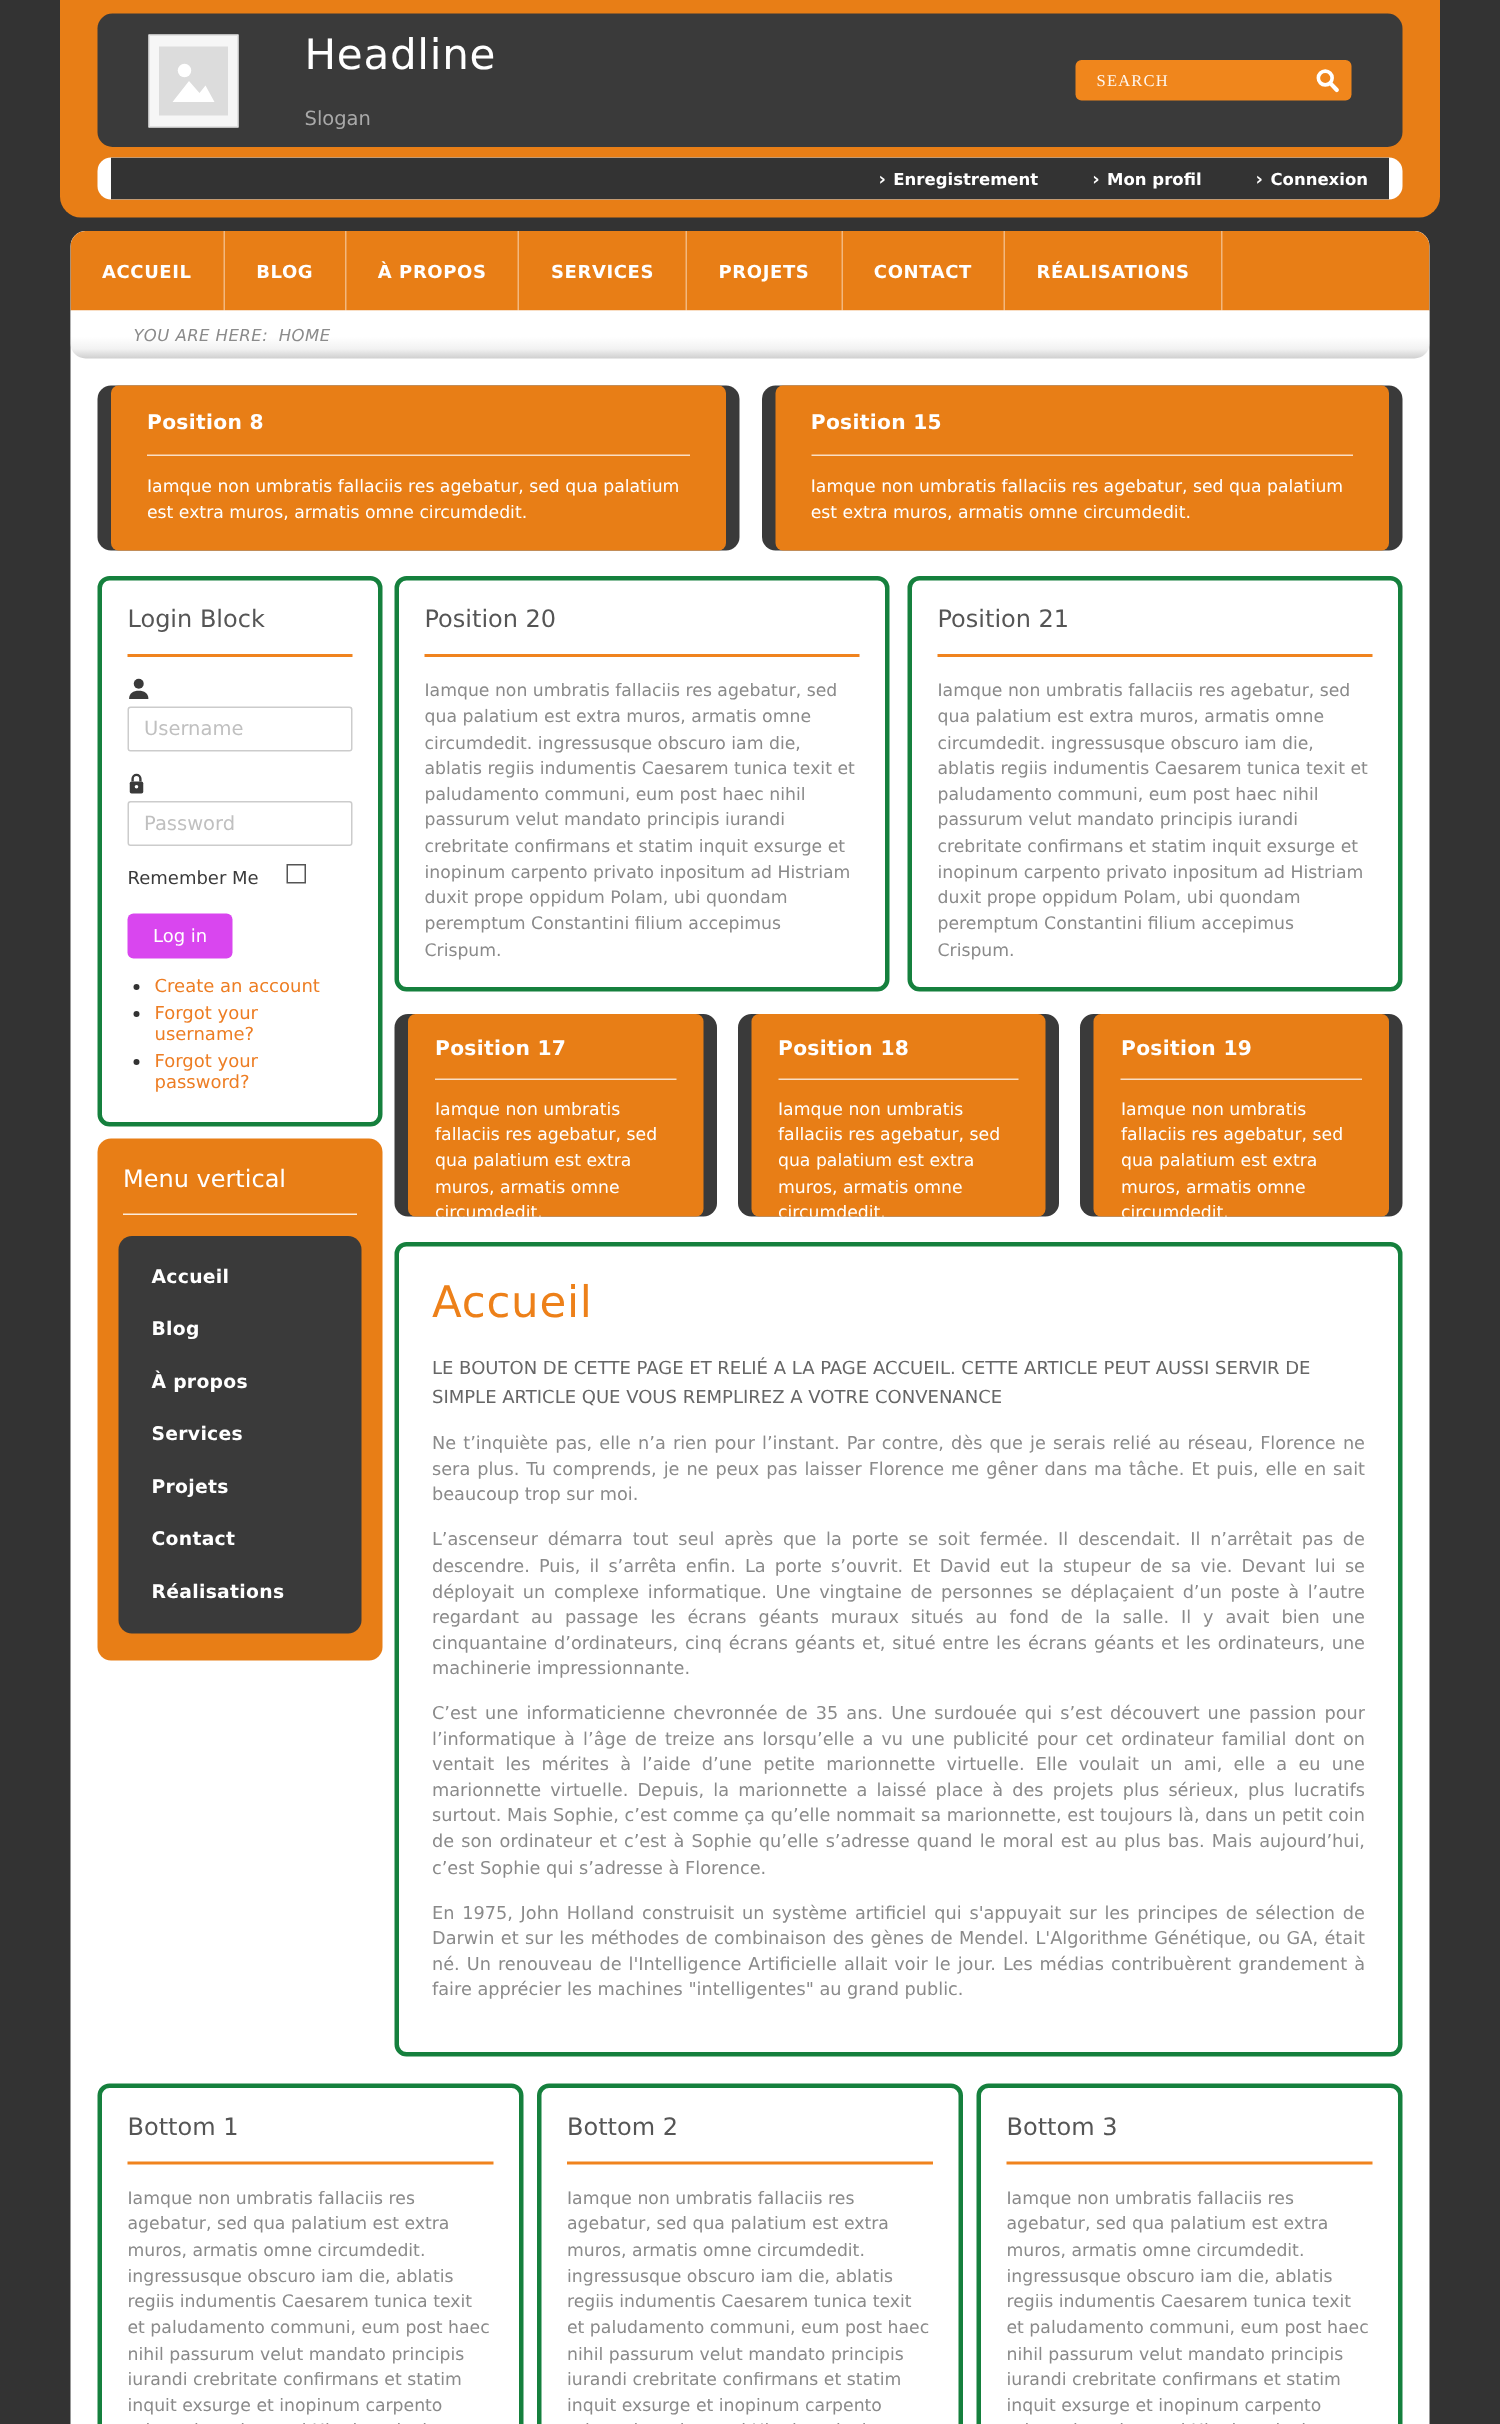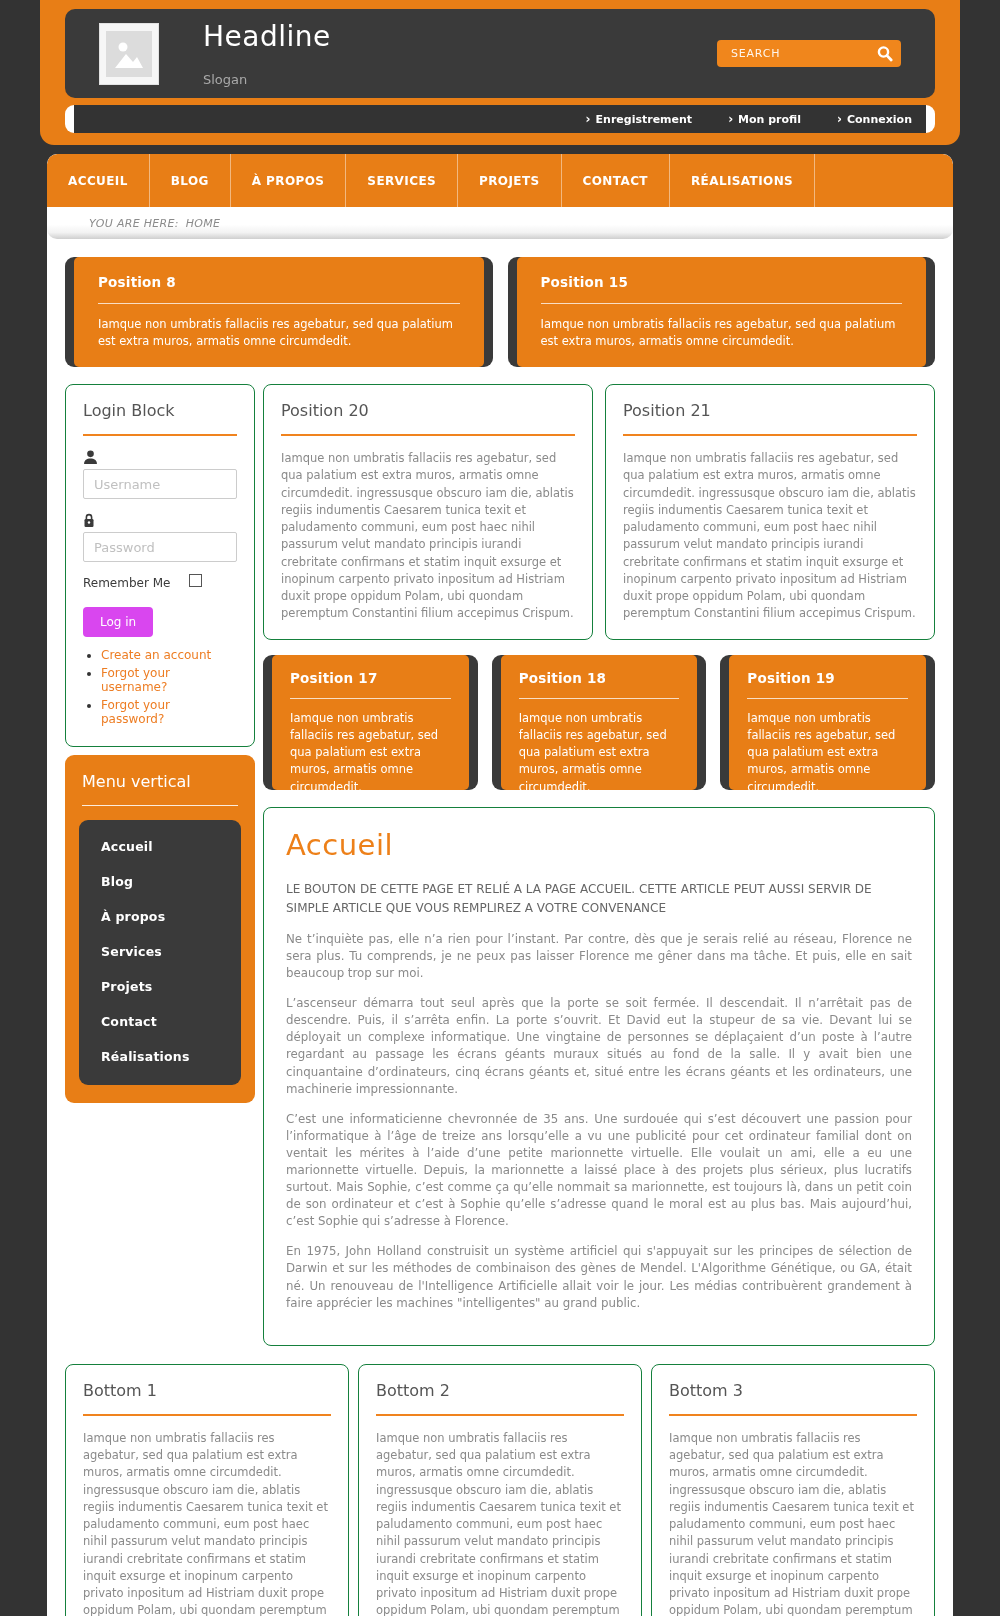--- a/index.html
+++ b/index.html
@@ -7,21 +7,21 @@
   body { font-family: "DejaVu Sans", "Liberation Sans", sans-serif; }
   .page { width: 1000px; height: 1616px; background: #333333; position: relative; overflow: hidden; }
 
   
   .header-wrap { margin: 0 40px; width: 920px; background: #e87e16; border-radius: 0 0 14px 14px; padding: 9px 25px 12px; }
   .header-bar { height: 89px; background: #3a3a3a; border-radius: 10px; display: flex; align-items: center; padding: 0 34px; }
   .logo-box { width: 60px; height: 62px; background: #f6f6f6; border: 1px solid #e2e2e2; display: flex; align-items: center; justify-content: center; margin-right: 44px; }
   .logo-inner { width: 46px; height: 46px; background: #dcdcdc; display: flex; align-items: center; justify-content: center; }
   .site-title { color: #ffffff; font-size: 28px; font-weight: normal; margin: 0 0 19px; letter-spacing: .5px; }
   .site-slogan { color: #a9a9a9; font-size: 13px; }
-  .search-wrap { margin-left: auto; position: relative; width: 184px; }
+  .search-wrap { margin-left: auto; position: relative; width: 184px; font-family: Liberation Serif, serif; }
   .search-input { width: 100%; height: 27px; background: #f0861c; border: none; border-radius: 4px; padding: 0 32px 0 14px; font-size: 11px; letter-spacing: .8px; color: #ffffff; outline: none; font-family: inherit; }
   .search-input::placeholder { color: rgba(255,255,255,.92); }
   .search-btn { position: absolute; right: 7px; top: 5px; width: 18px; height: 18px; background: none; border: none; padding: 0; cursor: pointer; }
 
   .user-bar { margin-top: 7px; height: 28px; background: #ffffff; border-radius: 9px; overflow: hidden; position: relative; }
   .user-bar-inner { position: absolute; left: 9px; right: 9px; top: 0; bottom: 0; background: #333333; display: flex; align-items: center; justify-content: flex-end; gap: 36px; padding-right: 14px; }
   .user-link { color: #ffffff; font-size: 11px; font-weight: bold; text-decoration: none; display: flex; align-items: center; gap: 5px; }
   .user-link .arrow { font-size: 12px; line-height: 1; }
 
   
@@ -43,21 +43,21 @@
   .module-dark.small .inner { padding: 15px 18px 0; }
   .module-dark.small .wline { margin: 12px 0 11px; }
 
   .top-row { display: grid; grid-template-columns: 1fr 1fr; gap: 15px; }
 
   
   .cols { display: flex; gap: 8px; margin-top: 17px; }
   .sidebar { width: 190px; flex: none; }
   .maincol { flex: 1; min-width: 0; }
 
-  .card { background: #ffffff; border: 1px solid #15803d; border-radius: 8px; padding: 16px 17px; overflow: hidden; }
+  .card { background: #ffffff; border: 3px solid #15803d; border-radius: 8px; padding: 16px 17px; overflow: hidden; }
   .card h3.card-title { margin: 0; font-size: 16px; color: #555555; font-weight: normal; }
   .oline { border-top: 2px solid #f0831e; margin: 14px 0; }
   .card p.card-text { margin: 0; font-size: 11.5px; color: #8a8a8a; line-height: 1.5; }
 
   
   .field-icon { margin: 4px 0 4px; height: 15px; }
   .login-input { width: 100%; height: 30px; border: 1px solid #cccccc; border-radius: 2px; padding: 0 10px; font-size: 13px; color: #555; background: #fff; margin-bottom: 10px; font-family: inherit; }
   .login-input::placeholder { color: #c0c0c0; }
   .remember-row { margin: 2px 0 16px; font-size: 12px; color: #3a3a3a; display: flex; align-items: center; gap: 19px; }
   .remember-checkbox { appearance: none; -webkit-appearance: none; width: 13px; height: 13px; border: 1px solid #555; background: #fff; margin: 0 0 4px; }

